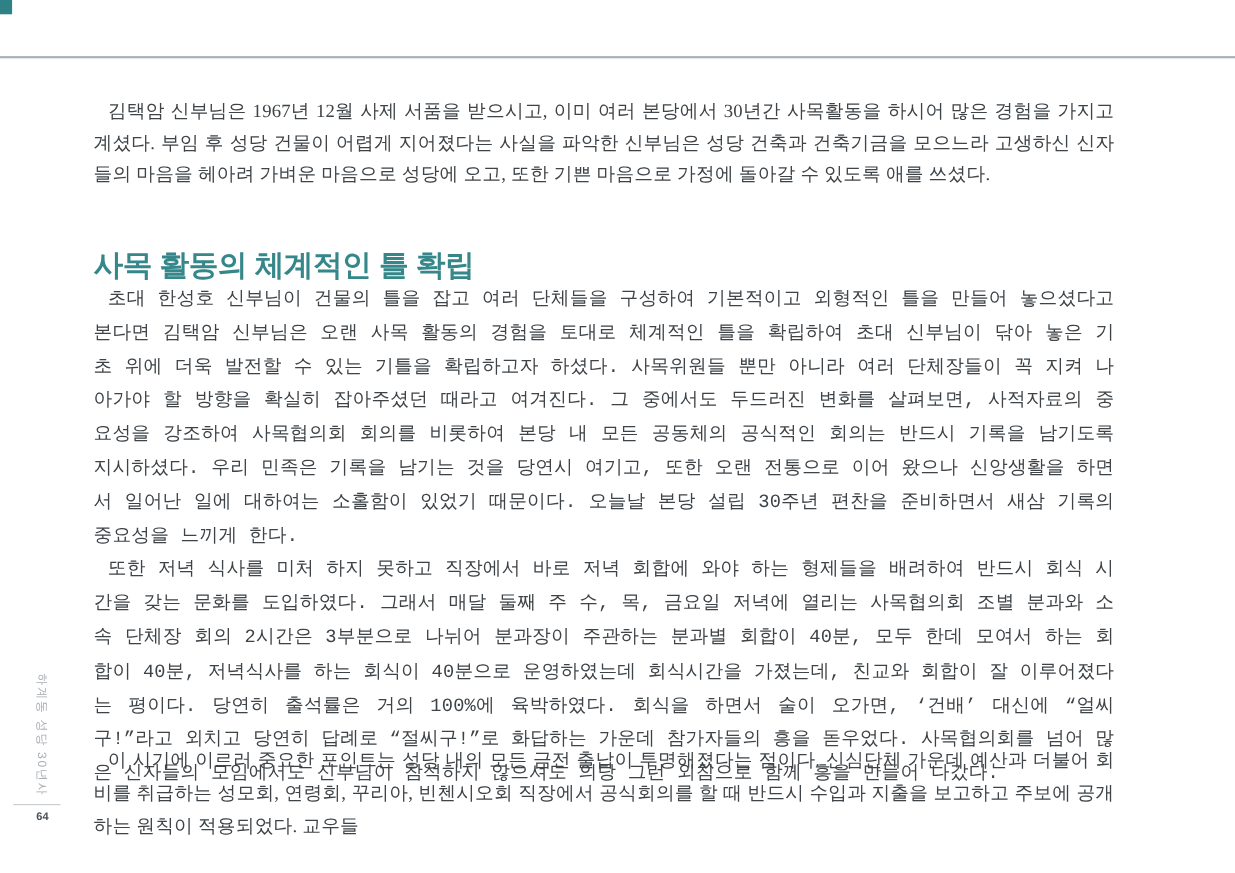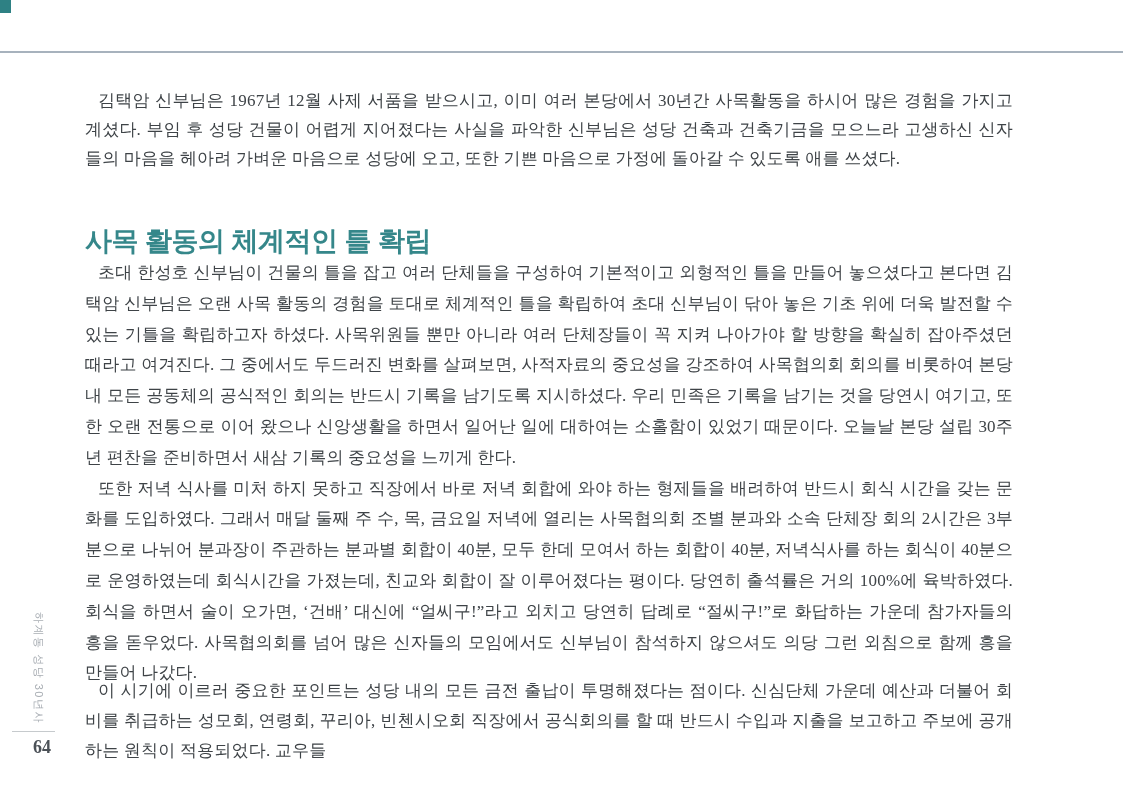--- a/index.html
+++ b/index.html
@@ -22,21 +22,21 @@
   }
   .bodytext {
     position:absolute; left:85px; width:928px;
     color:#3e4347;
     font-size:17px;
     text-align:justify;
     letter-spacing:0.2px;
   }
   .bodytext p { margin:0; text-indent:13px; }
   .intro   { top:86px;  line-height:29px; }
-  .sec1    { top:258px; line-height:30.8px; }
+  .sec1    { top:258px; line-height:30.8px;font-family:Liberation Mono, monospace; }
   .sec2    { top:676px; line-height:30px; }
   .heading {
     position:absolute; left:68px;
     margin:17px;
     font-family:"Liberation Sans","DejaVu Sans",sans-serif;
     font-weight:bold;
     font-size:27px;
     letter-spacing:-0.5px;
     color:#35878a;
   }
@@ -52,23 +52,23 @@
     letter-spacing:1.5px;
     color:#a9aeb4;
   }
   .spine-rule {
     position:absolute; left:12px; top:731px;
     width:43px; height:1px;
     background:#c6cacd;
   }
   .page-number {
     position:absolute; left:33px; top:737px;
-    font-family:Liberation Serif, serif;
+    font-family:Liberation Sans, sans-serif;
     font-weight:bold;
-    font-size:18px;
+    font-size:10px;
     color:#4b5157;
   }
 </style>
 </head>
 <body>
 
 <div class="page">
 
   <div class="corner-tab"></div>
   <div class="top-rule"></div>

